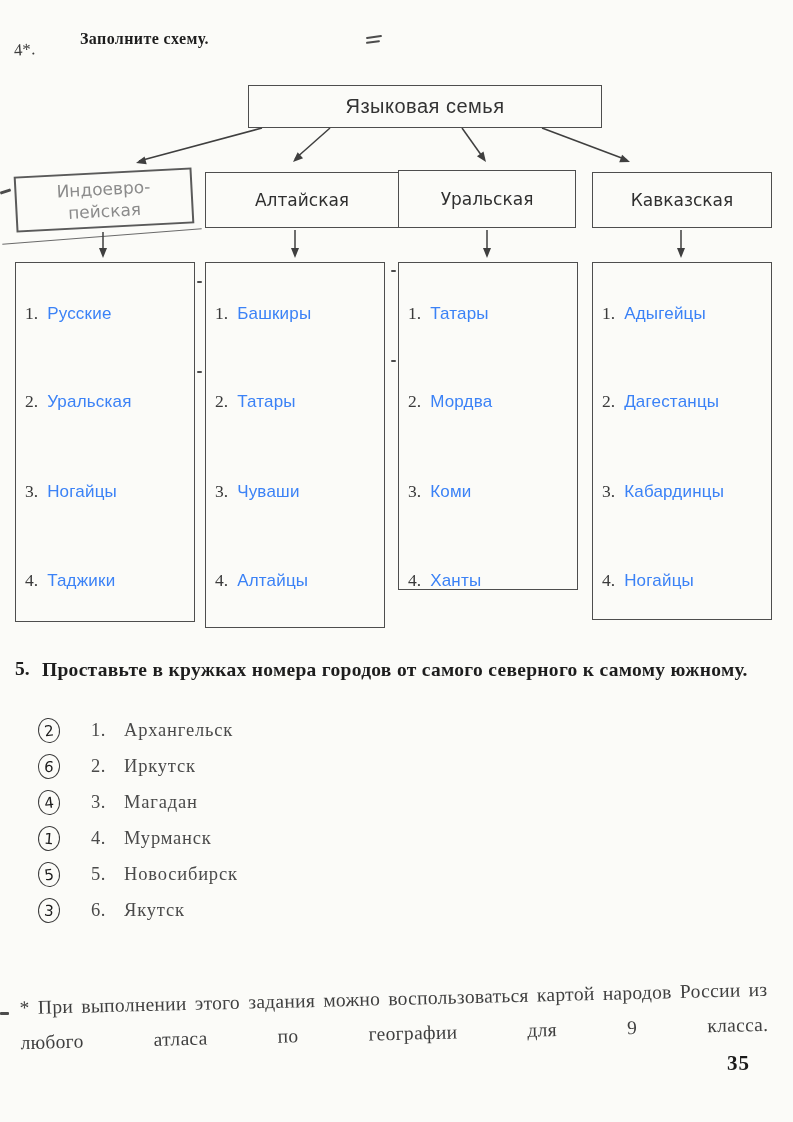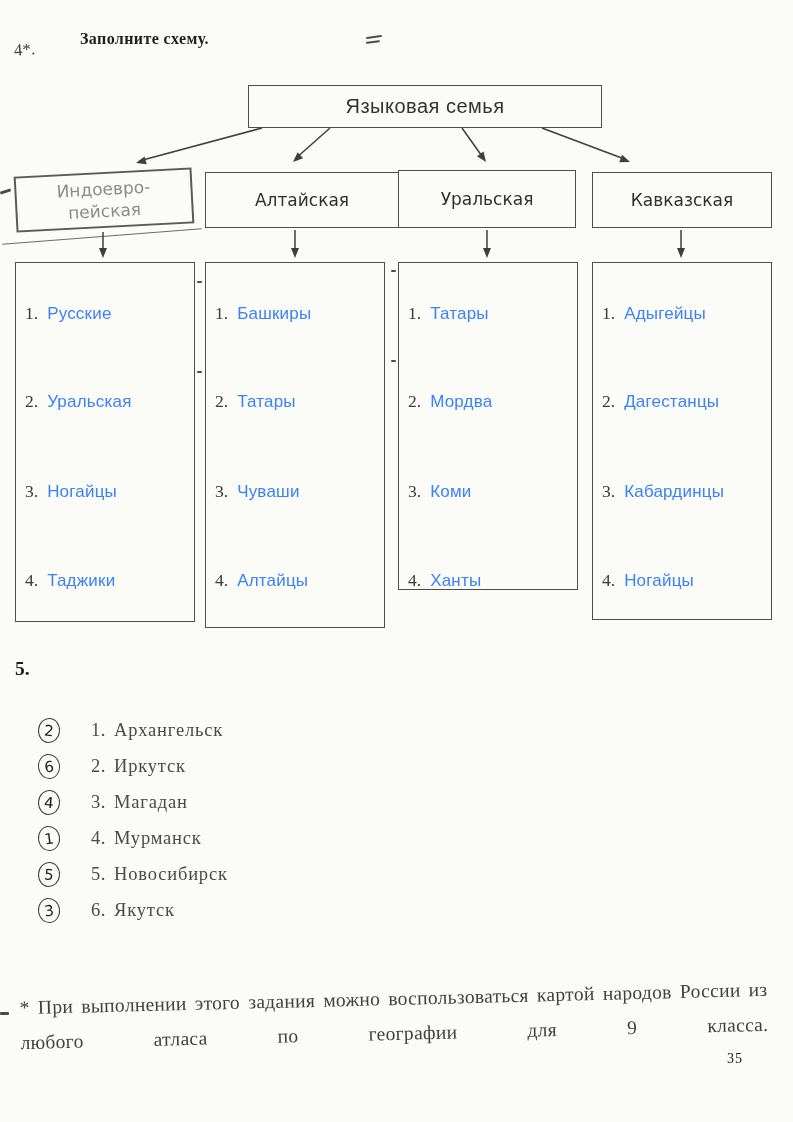--- a/index.html
+++ b/index.html
@@ -37,26 +37,26 @@
   .t5title{position:absolute;left:42px;top:656px;width:732px;font-weight:bold;font-size:19.5px;
     line-height:1.45;color:#1d1d1d;letter-spacing:.3px;}
   
   .t5row{position:absolute;left:38px;display:flex;align-items:center;height:28px;}
   .circle{display:flex;align-items:center;justify-content:center;flex:0 0 auto;
     width:22px;height:25px;border:1.7px solid #3e3e3e;border-radius:50%;
     font-family:"DejaVu Sans",sans-serif;font-size:15px;color:#1c1c1c;box-sizing:border-box;}
   .t5row:nth-of-type(odd) .circle{transform:rotate(-7deg);}
   .t5row:nth-of-type(even) .circle{transform:rotate(5deg);}
   .t5row .cnum{margin-left:31px;font-size:18.5px;color:#4a4a4a;letter-spacing:.6px;}
-  .t5row .city{margin-left:8px;font-size:18.5px;color:#4a4a4a;letter-spacing:.8px;}
+  .t5row .city{margin-left:18px;font-size:18.5px;color:#4a4a4a;letter-spacing:.8px;}
   
   .footnote{position:absolute;left:20px;top:982px;width:748px;font-size:19.5px;line-height:1.78;
     color:#3f3f3f;text-align:justify;text-align-last:justify;transform:rotate(-1.4deg);
     letter-spacing:.3px;word-spacing:2px;}
-  .pagenum{position:absolute;left:727px;top:1051px;font-weight:normal;font-size:14px;color:#1a1a1a;letter-spacing:1px;}
+  .pagenum{position:absolute;left:727px;top:1051px;font-weight:bold;font-size:21px;color:#1a1a1a;letter-spacing:1px;}
   
   .artifact{position:absolute;background:#4c4c4c;border-radius:1px;}
   .a1{left:366px;top:36px;width:16px;height:2px;transform:rotate(-8deg);}
   .a2{left:366px;top:41px;width:14px;height:2px;transform:rotate(-8deg);}
   .a3{left:0;top:190px;width:11px;height:3px;transform:rotate(-18deg);}
   .a4{left:197px;top:281px;width:5px;height:2px;}
   .a5{left:197px;top:371px;width:5px;height:2px;}
   .a6{left:391px;top:270px;width:5px;height:2px;}
   .a7{left:391px;top:360px;width:5px;height:2px;}
   .a8{left:0;top:1012px;width:9px;height:3px;}
@@ -205,20 +205,21 @@
       <span class="num">3.</span>
       <span class="hand">Кабардинцы</span>
     </div>
     <div class="item r4">
       <span class="num">4.</span>
       <span class="hand">Ногайцы</span>
     </div>
   </div>
 
   <div class="t5num">5.</div>
+  <div class="t5title">Проставьте в кружках номера городов от самого северного к самому южному.</div>
 
   <div class="t5row" style="top:716px">
     <span class="circle hand">2</span>
     <span class="cnum">1.</span>
     <span class="city">Архангельск</span>
   </div>
   <div class="t5row" style="top:752px">
     <span class="circle hand">6</span>
     <span class="cnum">2.</span>
     <span class="city">Иркутск</span>

